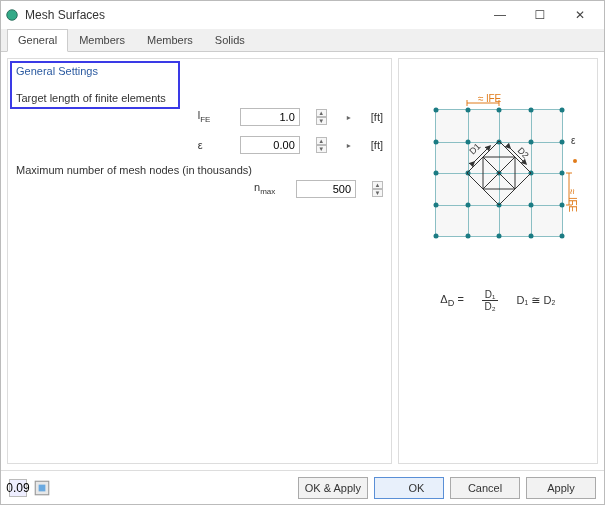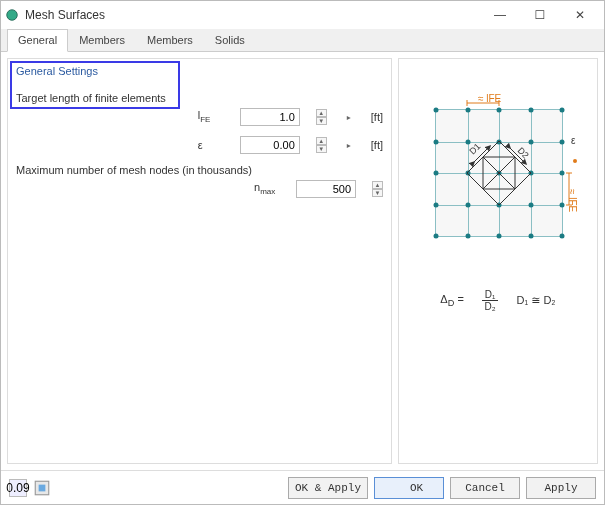--- a/index.html
+++ b/index.html
@@ -21,21 +21,21 @@
   .sym { font-size: 11px; color: #333; width: 26px; }
   .sym sub { font-size: 8px; }
   .num { width: 60px; height: 18px; border: 1px solid #bbb; background: #fff; font-size: 11px; text-align: right; padding: 1px 4px; }
   .spin { display: flex; flex-direction: column; }
   .spin div { width: 11px; height: 8px; border: 1px solid #bbb; font-size: 6px; line-height: 6px; text-align: center; color: #666; background: #f6f6f6; }
   .playbtn { width: 12px; height: 14px; display: flex; align-items:center; justify-content:center; font-size: 8px; color: #666; }
   .unit { font-size: 11px; color: #333; }
   .hlbox { border: 2px solid #3a3ae6; position: absolute; left: 2px; top: 2px; width: 170px; height: 48px; pointer-events: none; }
   .footer { height: 34px; border-top: 1px solid #ddd; display: flex; align-items: center; padding: 4px 8px; gap: 6px; }
   .footer .fspacer { flex: 1; }
-  .btn { min-width: 70px; height: 22px; border: 1px solid #aaa; background: #f2f2f2; font-size: 11px; color: #333; font-family: Liberation Mono, monospace; }
+  .btn { min-width: 70px; height: 22px; border: 1px solid #aaa; background: #f2f2f2; font-size: 11px; color: #333; }
   .btn.ok { background: #e8f0fb; border-color: #5a8fd6; padding-left: 21px; }
   .ficon { width: 18px; height: 18px; }
   .diagram { width: 170px; height: 170px; position: relative; }
   .grid { position:absolute; left:22px; top:10px; width:128px; height:128px; border:1px solid #8bbfc4; background: #f7f7f7;}
   .gline { position:absolute; background:#8bbfc4; }
   .gline.h { left:0; width:100%; height:1px; }
   .gline.v { top:0; height:100%; width:1px; }
   .node { position:absolute; width:5px; height:5px; background:#1b7b83; border-radius:50%; transform:translate(-50%,-50%); }
   .dlabel { position:absolute; font-size:10px; color:#333; }
   .dlabel.o { color:#e07b1a;text-align:right; }

